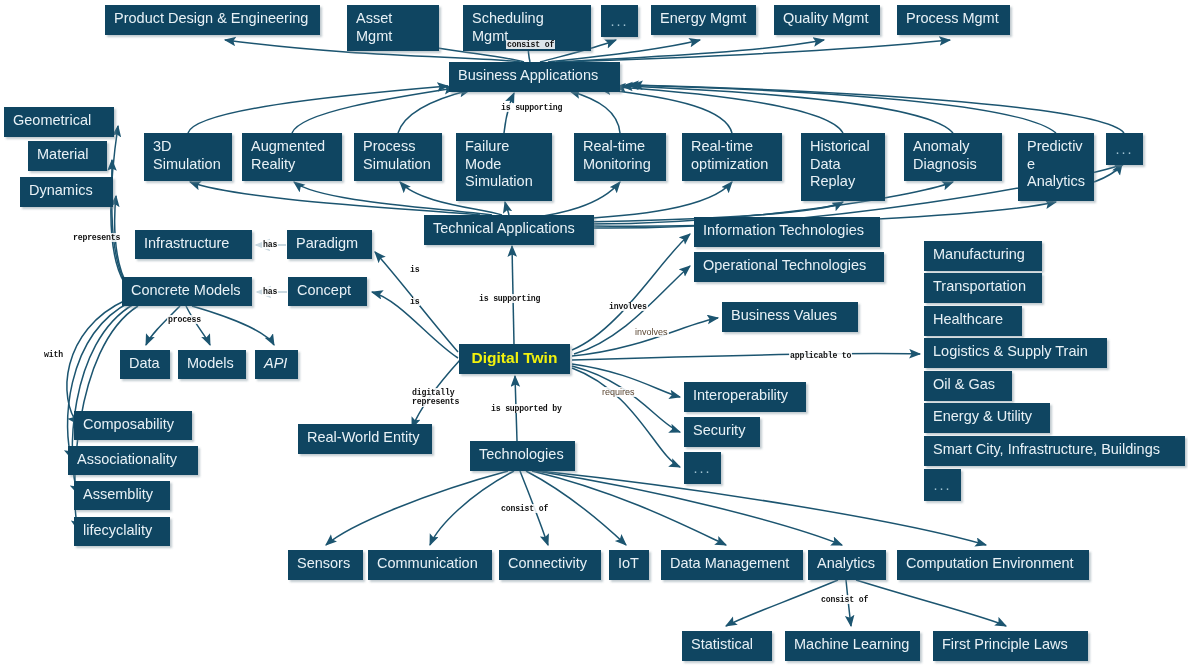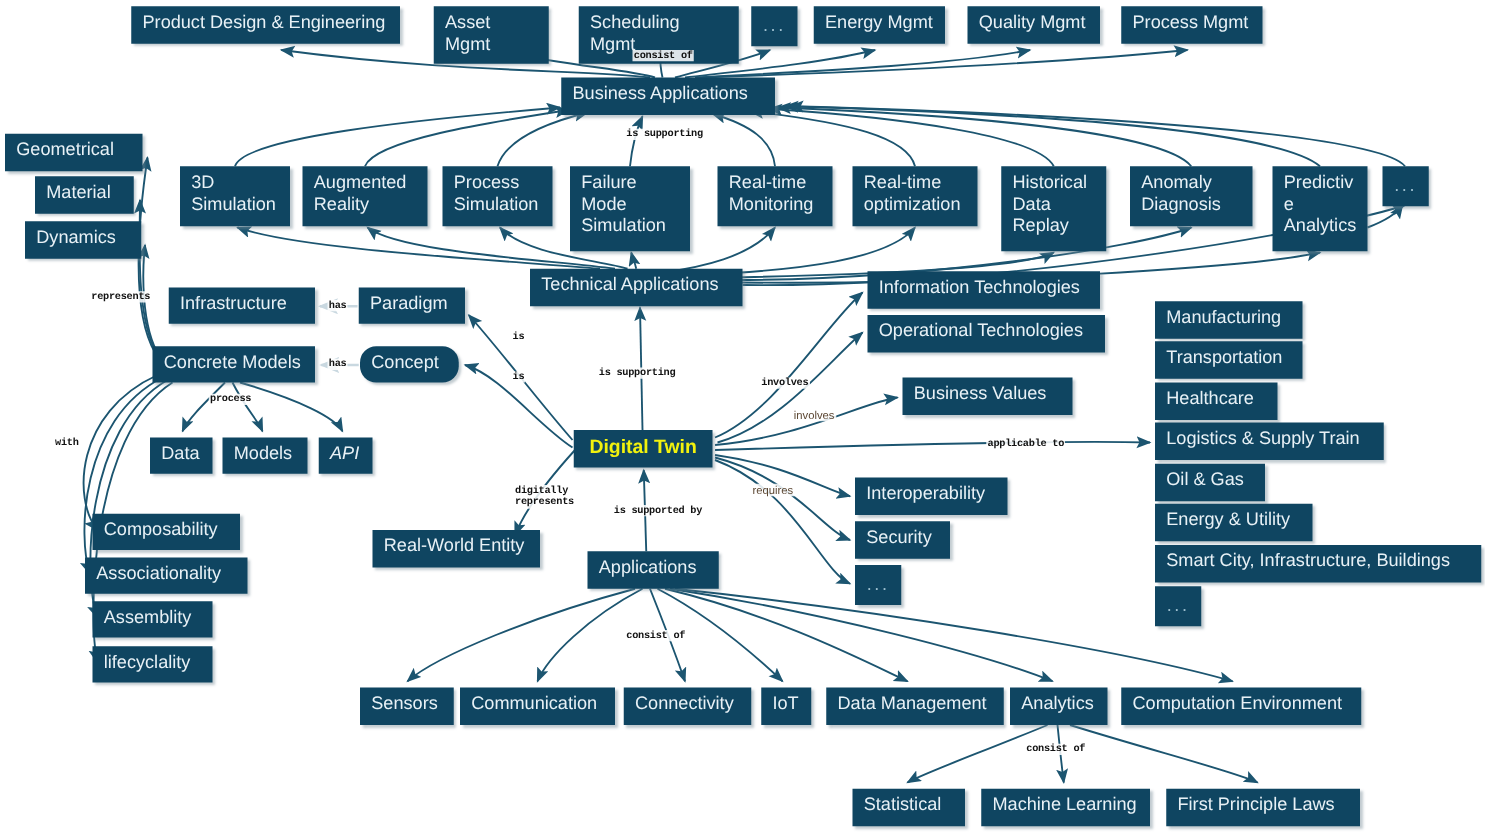--- a/index.html
+++ b/index.html
@@ -195,41 +195,41 @@
     </div>
   <div>
       <div class="node" style="left: 4px; top: 107px; width: 110px; min-height: 30px;">Geometrical</div>
       <div class="node" style="left: 28px; top: 141px; width: 79px; min-height: 30px;">Material</div>
       <div class="node" style="left: 20px; top: 177px; width: 93px; min-height: 30px;">Dynamics</div>
     </div>
   <div>
       <div class="node" style="left: 135px; top: 230px; width: 117px; min-height: 29px;">Infrastructure</div>
       <div class="node" style="left: 287px; top: 230px; width: 85px; min-height: 29px;">Paradigm</div>
       <div class="node" style="left: 122px; top: 277px; width: 130px; min-height: 29px;">Concrete Models</div>
-      <div class="node" style="left: 288px; top: 277px; width: 79px; min-height: 29px; border-radius: 13px;">Concept</div>
+      <div class="node" style="left: 288px; top: 277px; width: 79px; min-height: 29px;">Concept</div>
     </div>
   <div>
       <div class="node" style="left: 120px; top: 350px; width: 50px; min-height: 29px;">Data</div>
       <div class="node" style="left: 178px; top: 350px; width: 68px; min-height: 29px;">Models</div>
       <div class="node" style="left: 255px; top: 350px; width: 43px; min-height: 29px; font-style: italic;">API</div>
     </div>
   <div>
       <div class="node" style="left: 74px; top: 411px; width: 118px; min-height: 29px;">Composability</div>
       <div class="node" style="left: 68px; top: 446px; width: 130px; min-height: 29px;">Associationality</div>
       <div class="node" style="left: 74px; top: 481px; width: 96px; min-height: 29px;">Assemblity</div>
       <div class="node" style="left: 74px; top: 517px; width: 96px; min-height: 29px;">lifecyclality</div>
     </div>
   <div>
       <div class="node center" style="left: 459px; top: 344px; width: 111px; min-height: 30px;">Digital Twin</div>
     </div>
   <div>
       <div class="node" style="left: 298px; top: 424px; width: 134px; min-height: 30px;">Real-World Entity</div>
     </div>
   <div>
-      <div class="node" style="left: 470px; top: 441px; width: 105px; min-height: 30px;">Applications</div>
+      <div class="node" style="left: 470px; top: 441px; width: 105px; min-height: 30px;">Technologies</div>
     </div>
   <div>
       <div class="node" style="left: 694px; top: 217px; width: 186px; min-height: 30px;">Information Technologies</div>
       <div class="node" style="left: 694px; top: 252px; width: 190px; min-height: 30px;">Operational Technologies</div>
       <div class="node" style="left: 722px; top: 302px; width: 136px; min-height: 30px;">Business Values</div>
     </div>
   <div>
       <div class="node" style="left: 684px; top: 382px; width: 122px; min-height: 30px;">Interoperability</div>
       <div class="node" style="left: 684px; top: 417px; width: 76px; min-height: 30px;">Security</div>
       <div class="node dots" style="left: 684px; top: 452px; width: 37px; min-height: 30px;">...</div>

